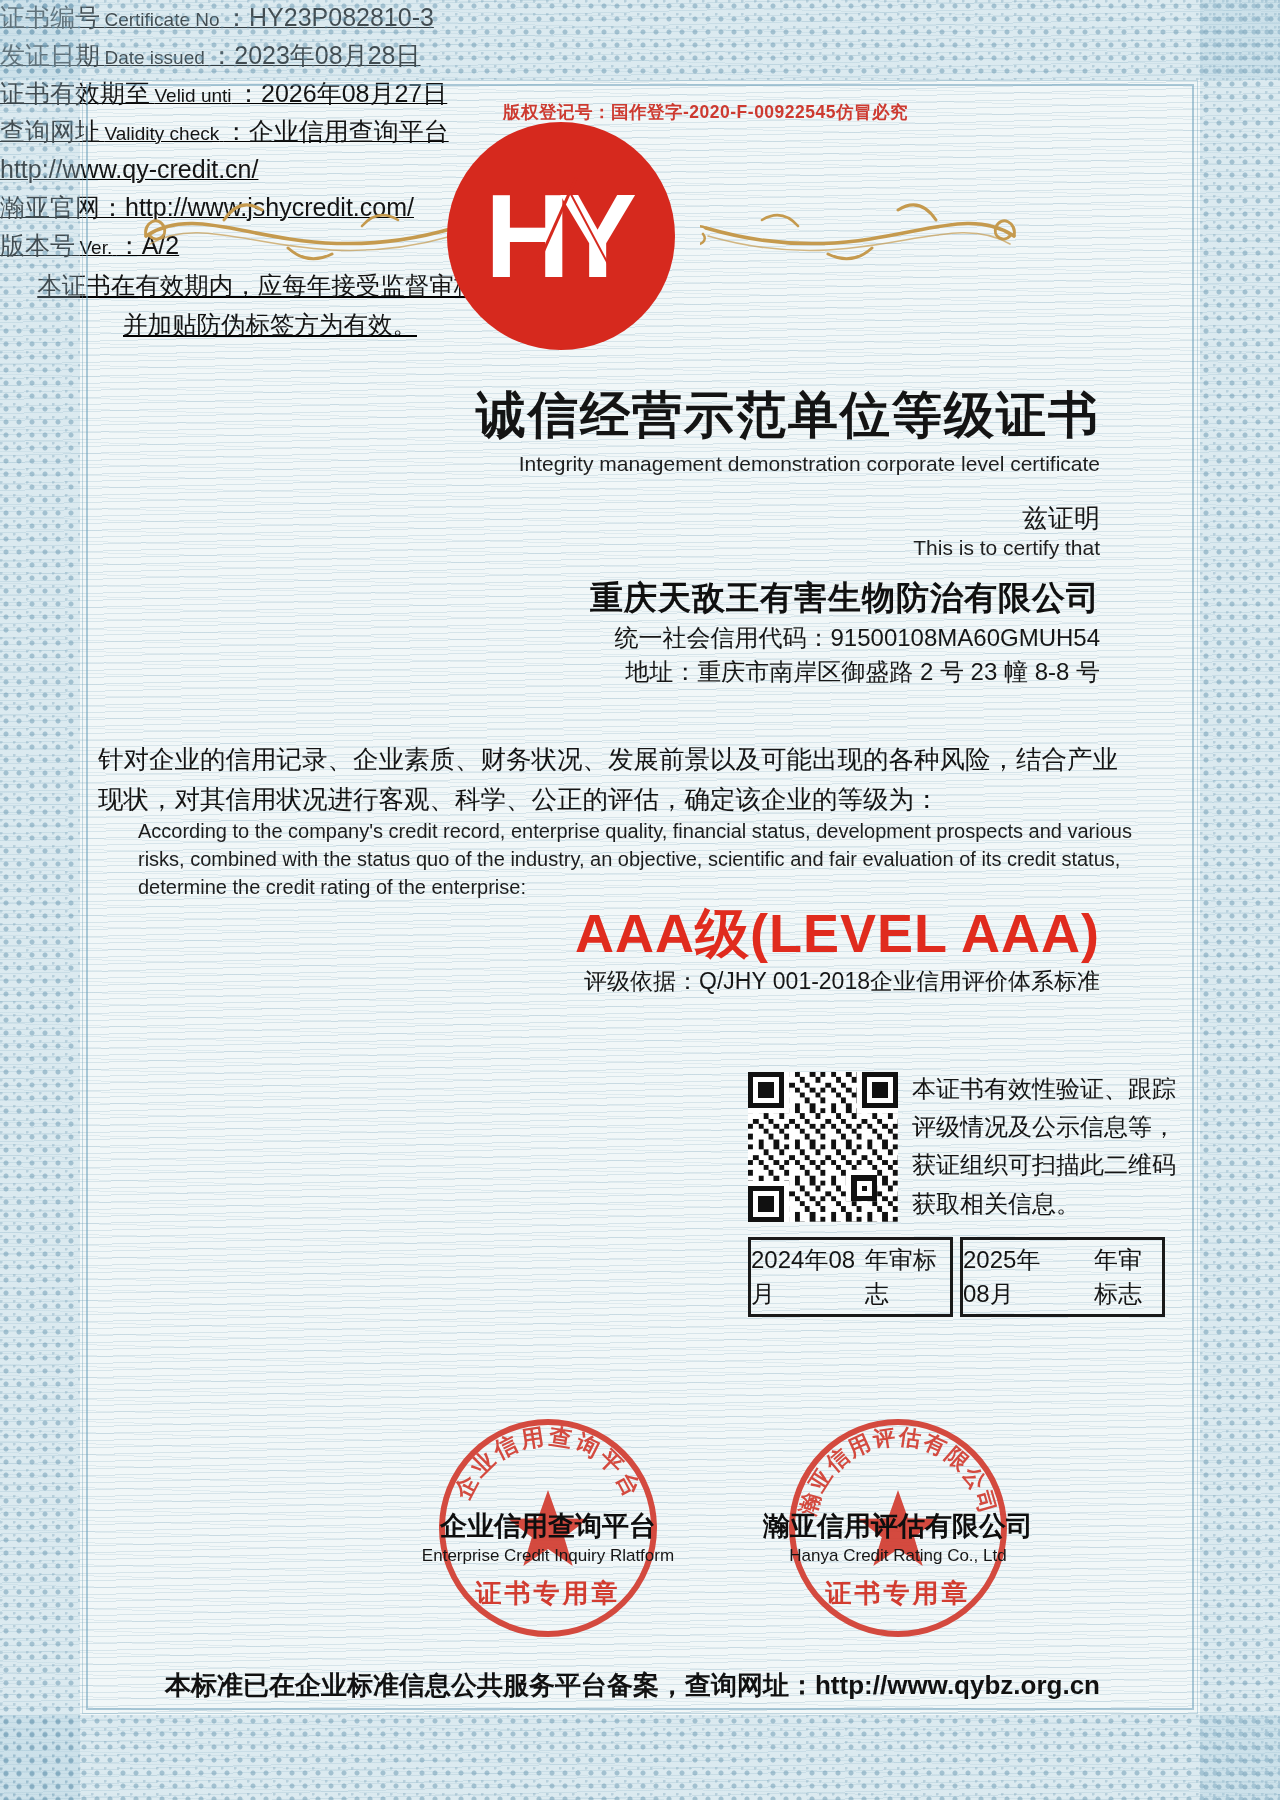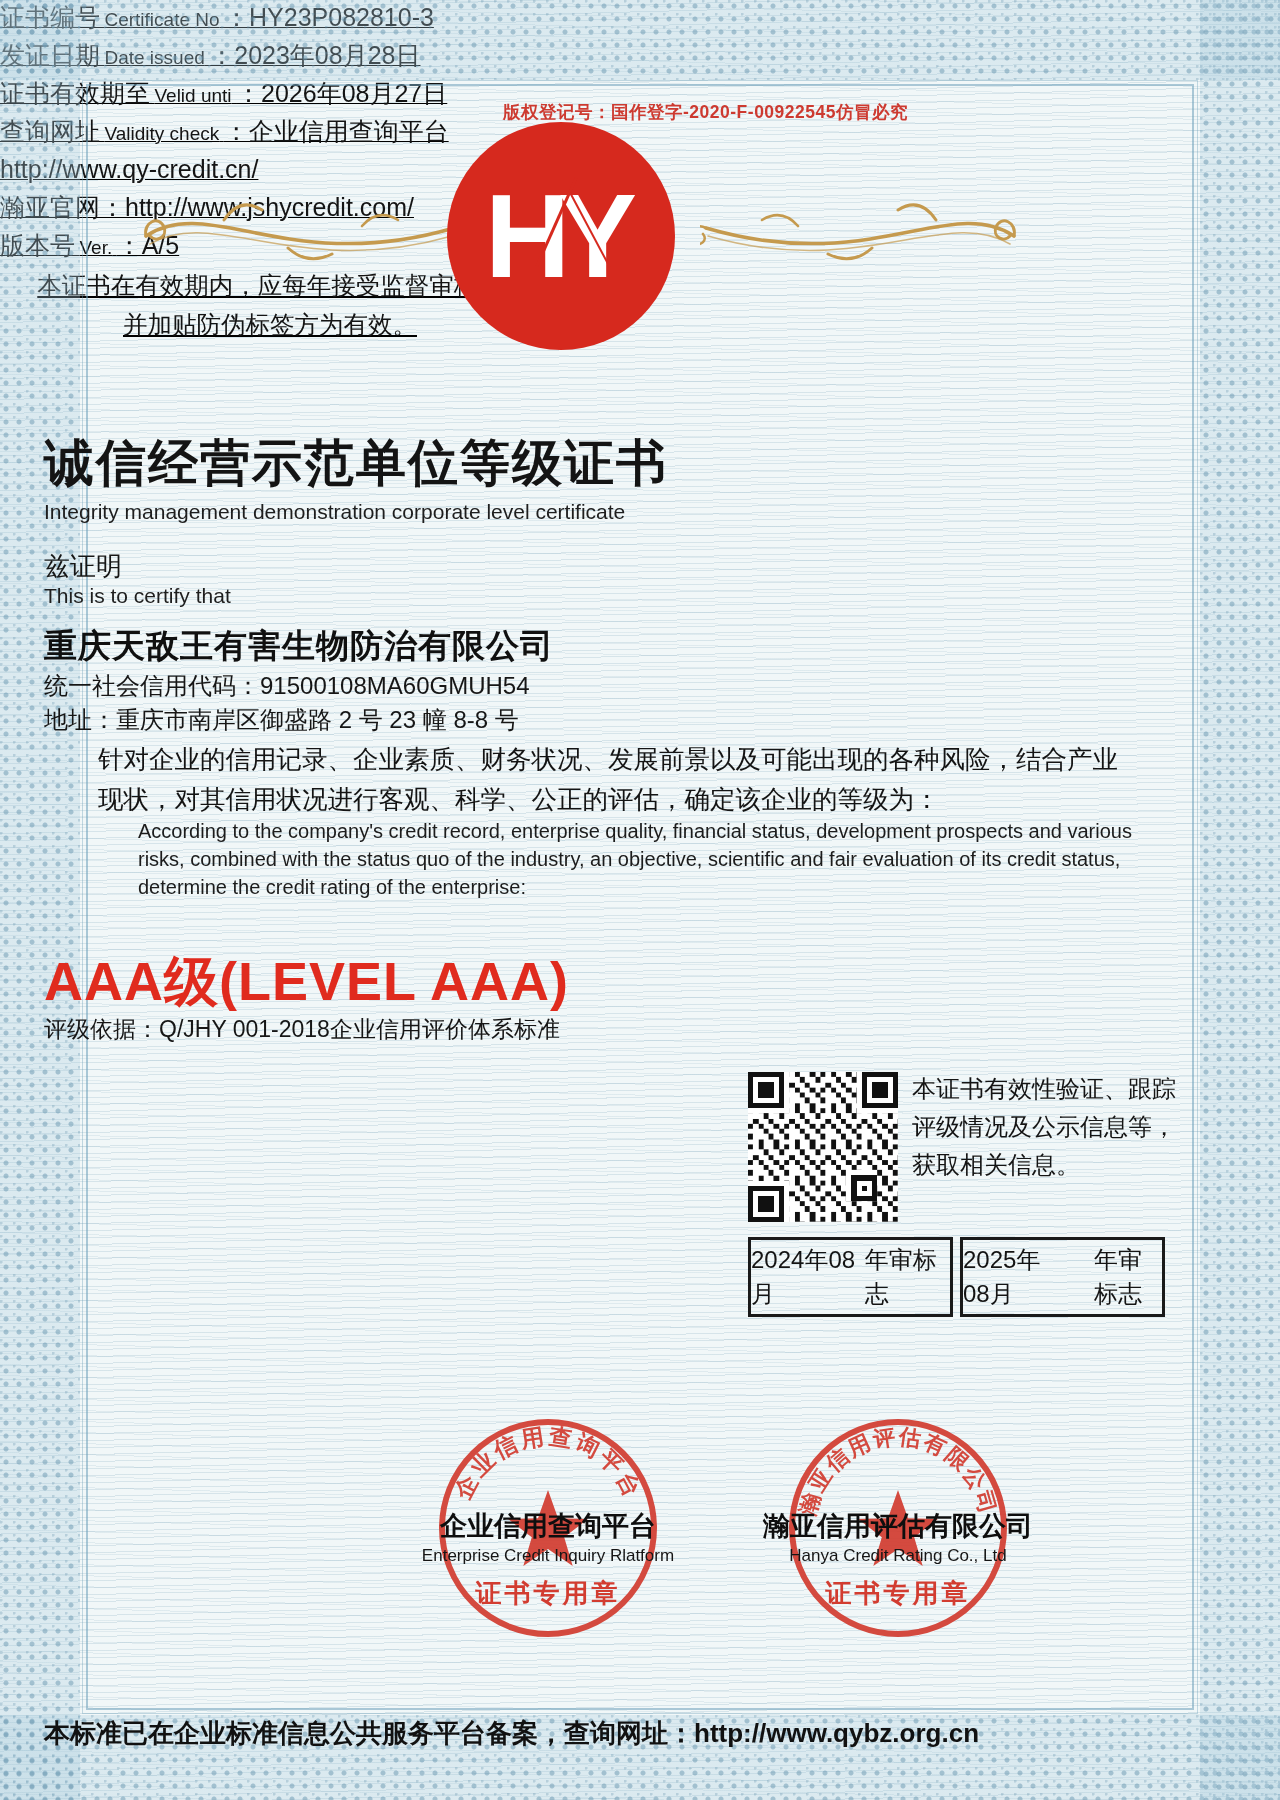--- a/index.html
+++ b/index.html
@@ -21,21 +21,21 @@
     background-size:13px 13px,13px 13px,100% 100%;
   }
   .frame.top{left:0;right:0;top:0;height:80px;}
   .frame.bottom{left:0;right:0;bottom:0;height:85px;}
   .frame.left{top:0;bottom:0;left:0;width:80px;}
   .frame.right{top:0;bottom:0;right:0;width:80px;}
   .frame-inner{position:absolute;inset:84px 86px 90px 86px;z-index:1;
     border:2px solid rgba(110,160,185,.55);outline:1px solid rgba(110,160,185,.38);outline-offset:3px;}
   
   .abs{position:absolute;z-index:3;}
-  .cx{position:absolute;left:44px;width:1040px;text-align:left;z-index:3;margin-top:48px;}
+  .cx{position:absolute;left:60px;width:1040px;text-align:right;z-index:3;}
   .nowrap{white-space:nowrap;}
   
   .copyright{top:100px;right:372px;color:#cd3a30;font-size:17.5px;font-weight:600;letter-spacing:.5px;}
   .logo-circle{left:447px;top:122px;width:228px;height:228px;border-radius:50%;
     background:#d6291e;display:flex;align-items:center;justify-content:center;z-index:4;}
   .logo-hy{color:#ffffff;font-weight:800;font-size:118px;letter-spacing:-12px;
     transform:translateX(-6px);line-height:1;}
   .crack{position:absolute;background:#d6291e;z-index:5;}
   .crack.c1{left:108px;top:52px;width:3px;height:96px;transform:rotate(24deg);}
   .crack.c2{left:142px;top:66px;width:2px;height:84px;transform:rotate(-28deg);}
@@ -167,21 +167,21 @@
     </div>
     <div class="detail-row">
       <span class="dval">http://www.qy-credit.cn/</span>
     </div>
     <div class="detail-row">
       <span class="dzh">瀚亚官网</span><span class="dval">：http://www.jshycredit.com/</span>
     </div>
     <div class="detail-row">
       <span class="dzh">版本号</span>
       <span class="den">Ver.</span>
-      <span class="dval">：A/5</span>
+      <span class="dval">：A/2</span>
     </div>
   </div>
 
   <div class="abs qr">
     <svg width="150" height="150" viewBox="0 0 29 29">
       <defs>
         <pattern id="qrm" width="7" height="7" patternUnits="userSpaceOnUse">
           <rect x="0" y="0" width="1" height="1" fill="#111"></rect>
             <rect x="2" y="0" width="1" height="1" fill="#111"></rect>
           <rect x="5" y="0" width="1" height="1" fill="#111"></rect>
@@ -217,20 +217,21 @@
       <rect x="19" y="19" width="6" height="6" fill="#fff"></rect>
         <rect x="20" y="20" width="5" height="5" fill="#111"></rect>
       <rect x="21" y="21" width="3" height="3" fill="#fff"></rect>
         <rect x="22" y="22" width="1" height="1" fill="#111"></rect>
     </svg>
   </div>
 
   <div class="abs qr-note">
     <div class="nowrap">本证书有效性验证、跟踪</div>
     <div class="nowrap">评级情况及公示信息等，</div>
+    <div class="nowrap">获证组织可扫描此二维码</div>
     <div class="nowrap">获取相关信息。</div>
   </div>
 
   <div class="abs year-box yb1">
     <div>2024年08月</div>
     <div>年审标志</div>
   </div>
   <div class="abs year-box yb2">
     <div>2025年08月</div>
     <div>年审标志</div>

